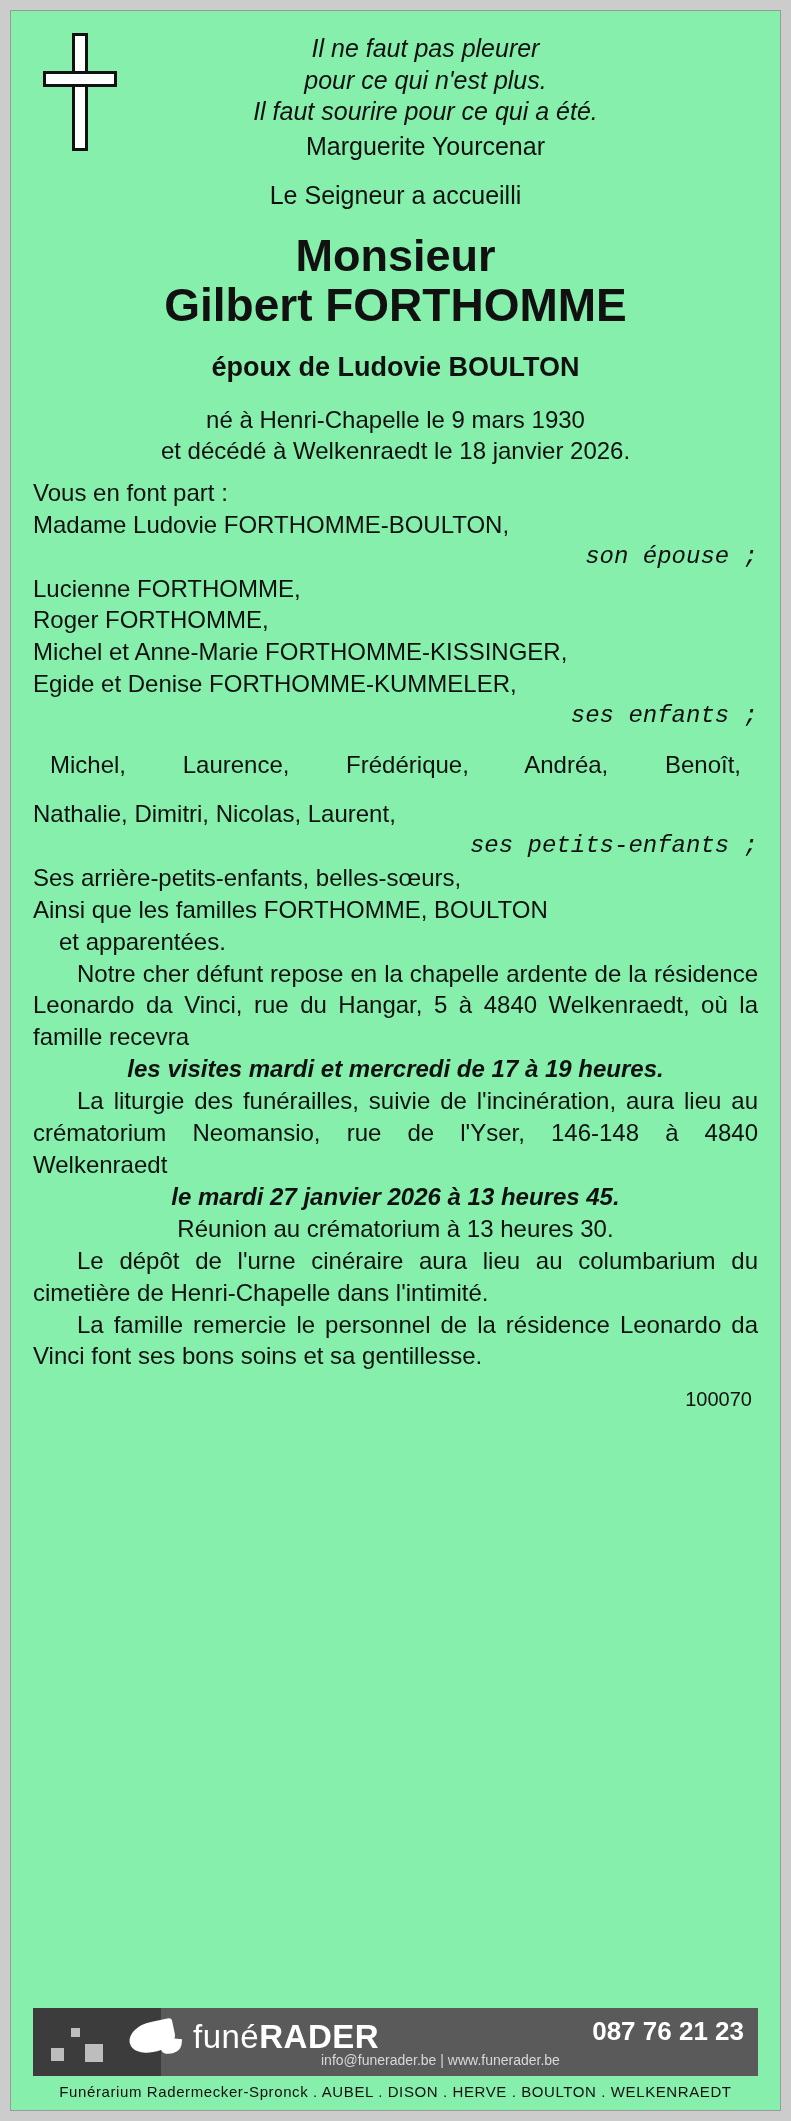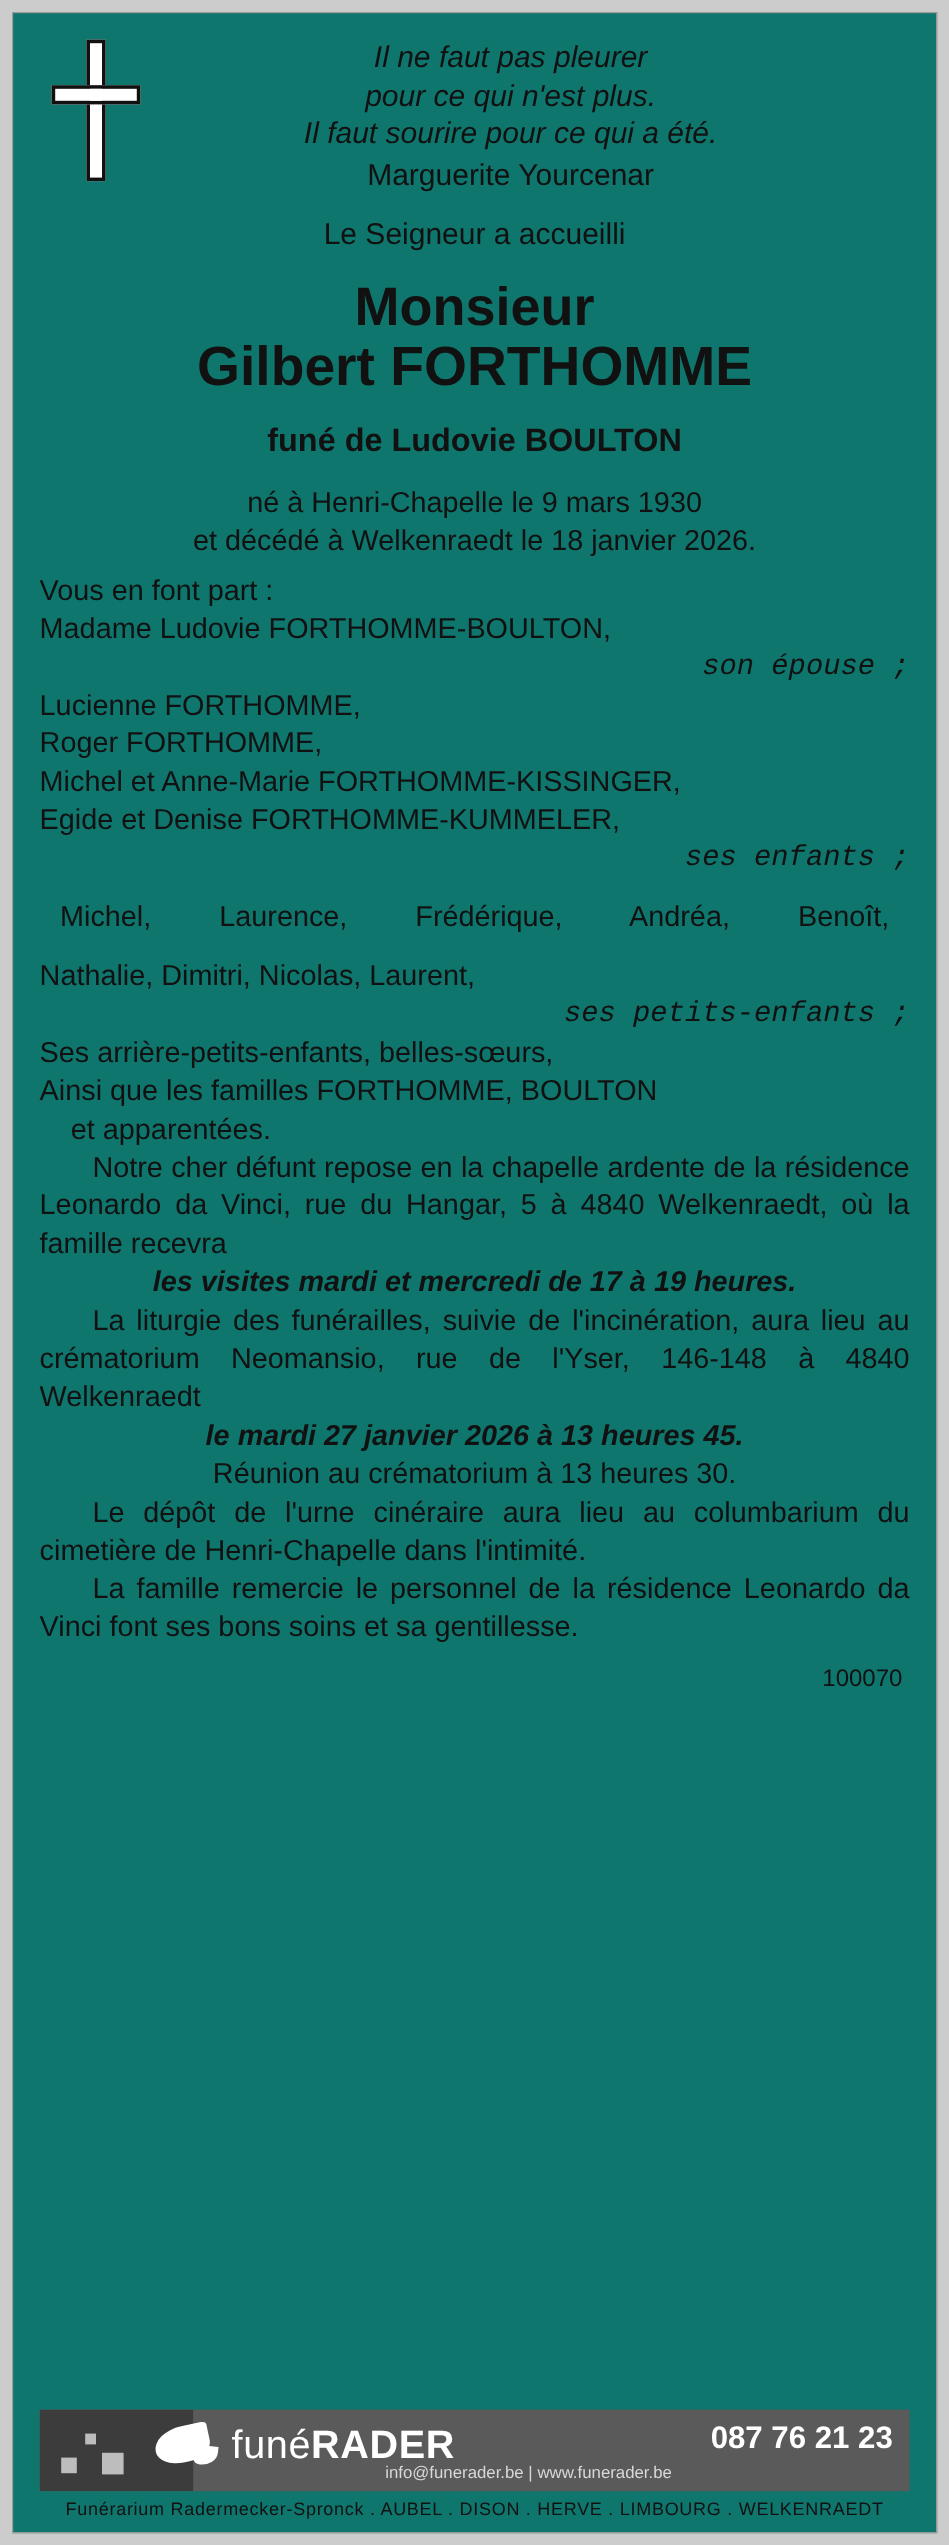--- a/index.html
+++ b/index.html
@@ -18,21 +18,21 @@
     width: 791px;
     height: 2121px;
     background: #cccccc;
     box-sizing: border-box;
     padding: 10px;
   }
   .card {
     position: relative;
     width: 771px;
     height: 2101px;
-    background: #0f766e;
+    background: #86efac;
     border: 1px solid #9a9a9a;
     box-sizing: border-box;
     padding: 14px 22px 0 22px;
     overflow: hidden;
   }
   
   .cross-wrap {
     position: absolute;
     left: 28px;
     top: 22px;
@@ -249,21 +249,21 @@
       <div>pour ce qui n'est plus.</div>
       <div>Il faut sourire pour ce qui a été.</div>
     </div>
     <div class="quote-author">Marguerite Yourcenar</div>
 
     <div class="lead">Le Seigneur a accueilli</div>
 
     <div class="name-title">Monsieur</div>
     <div class="name-main">Gilbert FORTHOMME</div>
 
-    <div class="spouse">funé de Ludovie BOULTON</div>
+    <div class="spouse">époux de Ludovie BOULTON</div>
 
     <div class="birth">
       <div>né à Henri-Chapelle le 9 mars 1930</div>
       <div>et décédé à Welkenraedt le 18 janvier 2026.</div>
     </div>
 
     <div class="body-text">
       <p class="line">Vous en font part :</p>
       <p class="line">Madame Ludovie FORTHOMME-BOULTON,</p>
       <p class="right-ital">son épouse ;</p>
@@ -300,17 +300,17 @@
         <div class="logo-text">
           <span>funé</span><b>RADER</b>
         </div>
         <div class="logo-sub">
           <span>info@funerader.be</span>
           <span>|</span>
           <span>www.funerader.be</span>
         </div>
         <div class="phone">087 76 21 23</div>
       </div>
-      <div class="footer-line">Funérarium Radermecker-Spronck . AUBEL . DISON . HERVE . LIMBOURG . WELKENRAEDT</div>
+      <div class="footer-line">Funérarium Radermecker-Spronck . AUBEL . DISON . HERVE . BOULTON . WELKENRAEDT</div>
     </div>
 
   </div>
 </div>
 
 </body></html>

